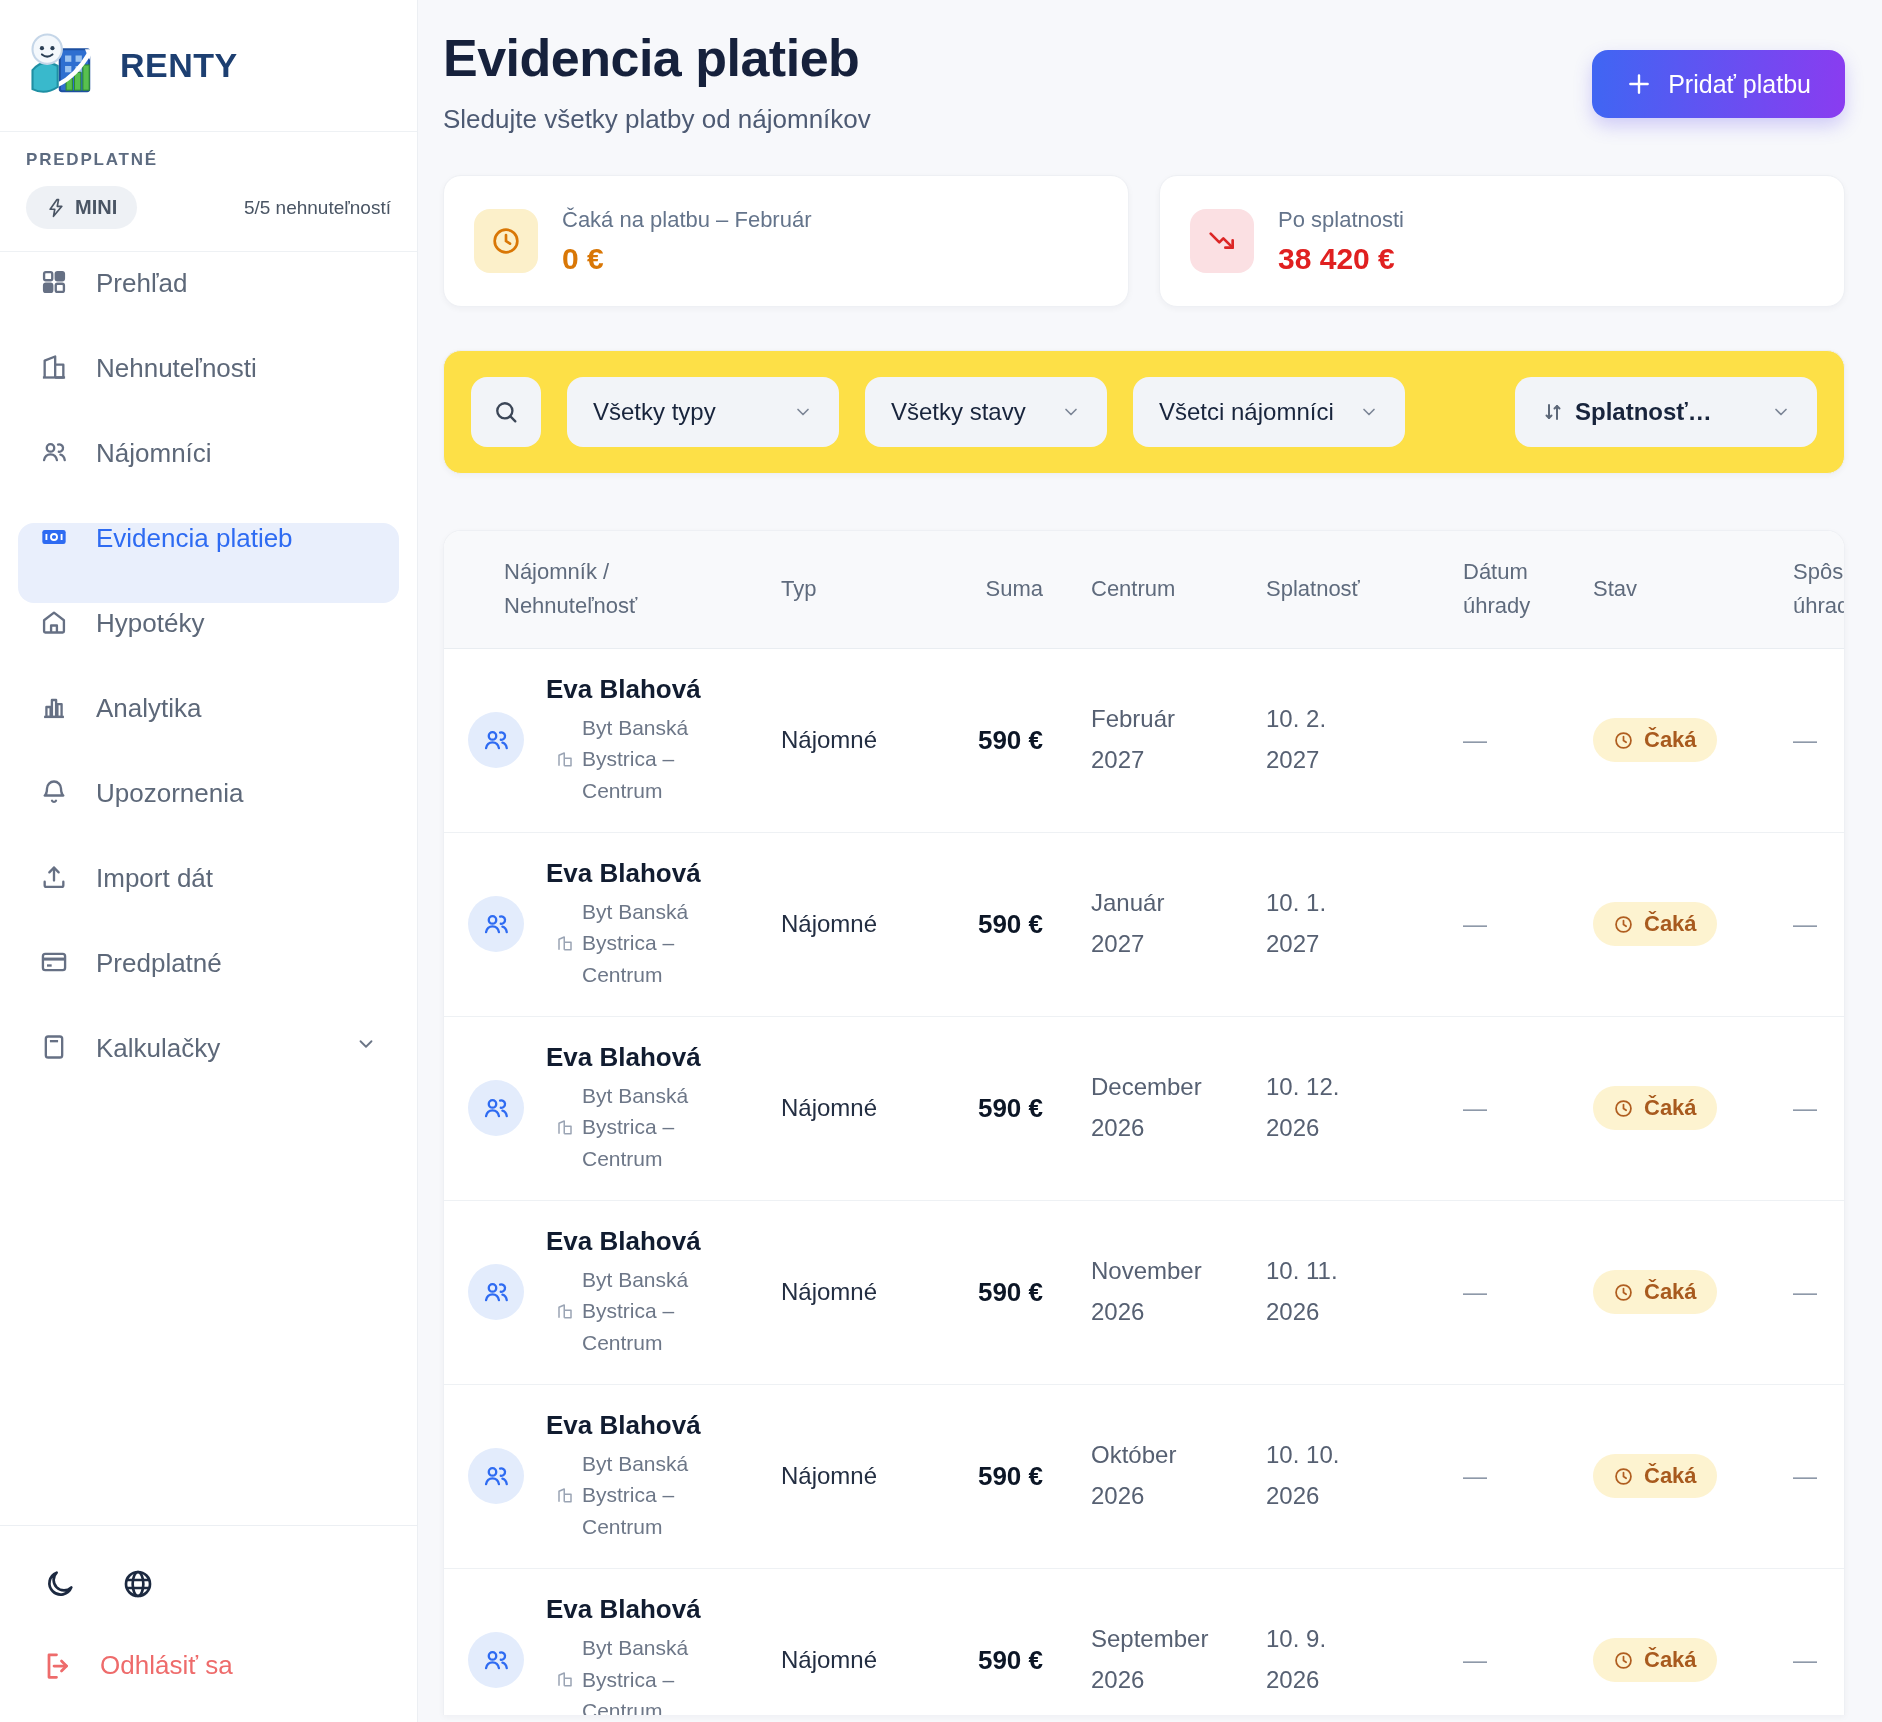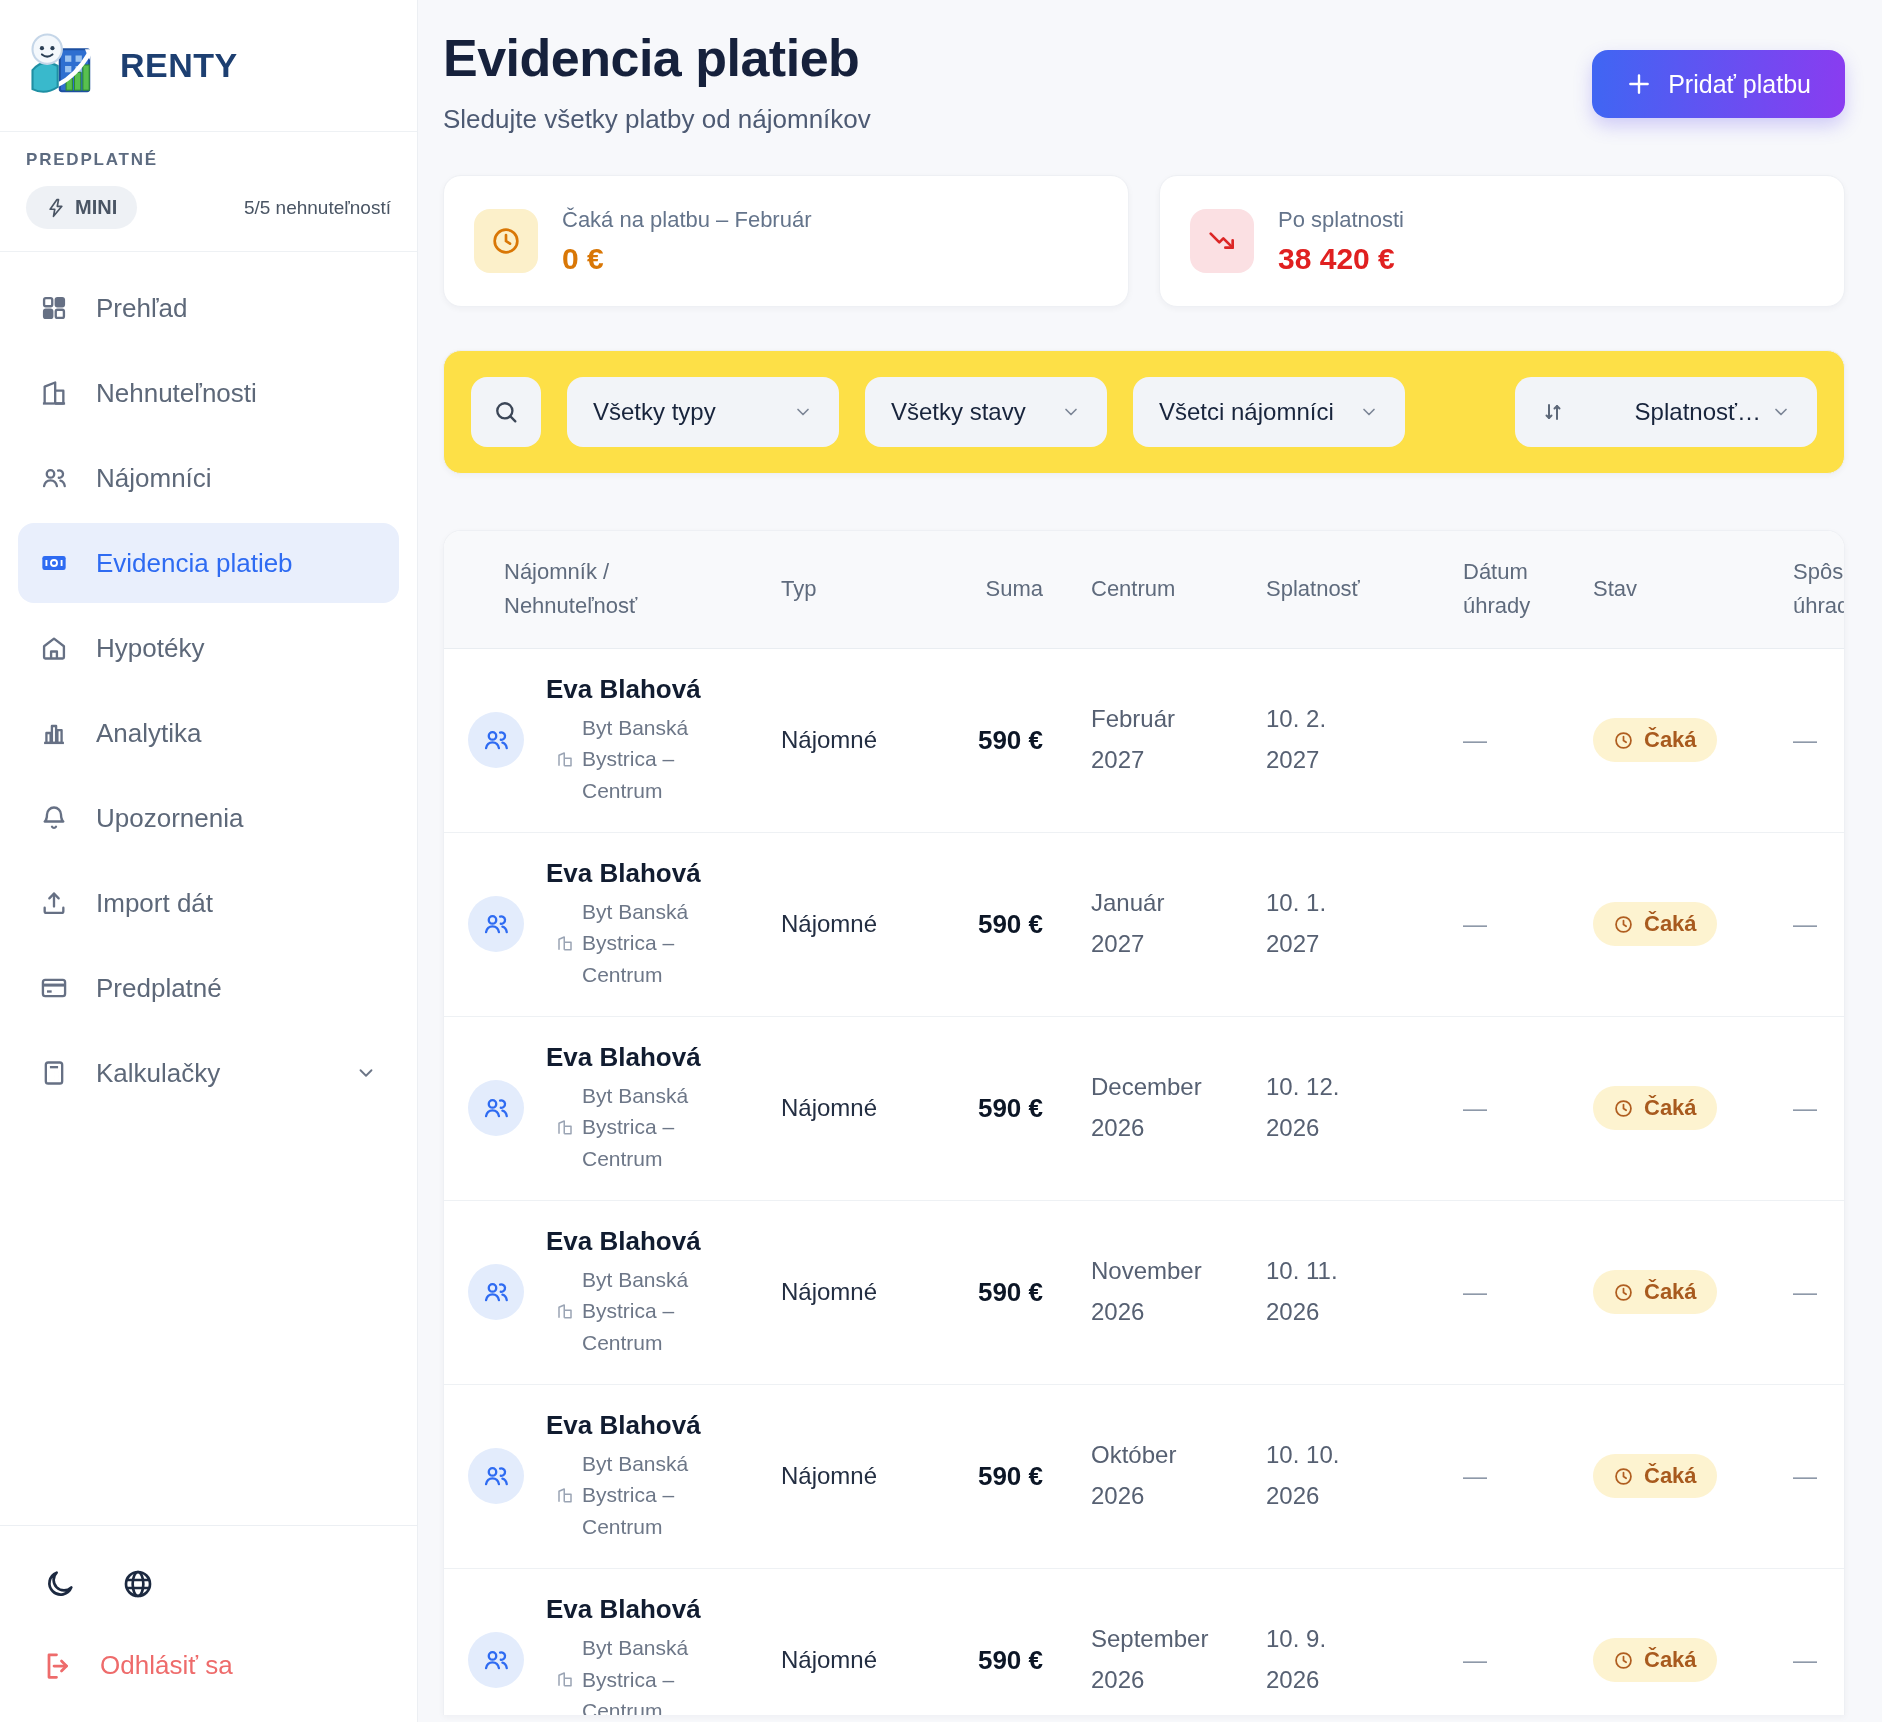--- a/index.html
+++ b/index.html
@@ -9,21 +9,21 @@
   
   .sidebar { position:absolute; left:0; top:0; width:418px; height:1722px; background:#ffffff; border-right:1px solid #eceff3; }
   .logo-row { display:flex; align-items:center; gap:14px; padding:18px 22px; height:132px; border-bottom:1px solid #eef1f4; }
   .brand-name { font-size:34px; font-weight:bold; color:#1d3f71; letter-spacing:.5px; }
   .sub-section { padding:18px 26px 22px; border-bottom:1px solid #eef1f4; }
   .sub-label { font-size:17px; font-weight:bold; letter-spacing:1.8px; color:#5d6b80; }
   .sub-row { margin-top:16px; display:flex; align-items:center; justify-content:space-between; }
   .plan-pill { display:inline-flex; align-items:center; gap:9px; background:#eef1f5; border-radius:999px; padding:10px 20px; font-size:20px; font-weight:bold; color:#4a5564; }
   .usage { font-size:19px; color:#4a5564; }
   .nav { padding:16px 18px 0; }
-  .nav-item { display:flex; align-items:center; gap:28px; height:80px; margin-bottom:5px; padding:0 22px; border-radius:16px; color:#5d6879; cursor:pointer; }
+  .nav-item { display:flex; align-items:flex-start; gap:28px; height:80px; margin-bottom:5px; padding:0 22px; border-radius:16px; color:#5d6879; cursor:pointer; }
   .nav-item .ni-icon { width:28px; height:28px; color:#667084; flex:none; display:flex; }
   .nav-item .ni-label { font-size:26px; }
   .nav-item.active { background:#e9effc; color:#2e6bf2; }
   .nav-item.active .ni-icon { color:#2e6bf2; }
   .nav-item .ni-chev { margin-left:auto; color:#6b7586; display:none; }
   .nav-item.has-chev .ni-chev { display:flex; }
   .side-footer { position:absolute; bottom:0; left:0; width:100%; height:197px; border-top:1px solid #eceff3; padding:42px 40px 0 44px; }
   .foot-icons { display:flex; gap:46px; }
   .foot-icons .f-ic { width:32px; height:32px; color:#1c2940; cursor:pointer; display:flex; }
   .logout-row { margin-top:50px; display:flex; align-items:center; gap:26px; color:#ee6b6b; cursor:pointer; }
@@ -50,21 +50,21 @@
   .tone-danger .stat-value { color:#e02020; }
 
   .filter-card { margin-top:43px; height:124px; background:#fde047; border:1px solid #eef0f4; border-radius:18px; box-shadow:0 2px 6px rgba(25,35,60,.04); display:flex; align-items:center; padding:0 27px; gap:26px; }
   .search-btn { width:70px; height:70px; border-radius:16px; background:#f2f4f8; border:none; display:flex; align-items:center; justify-content:center; color:#3c4657; cursor:pointer; flex:none; }
   .search-btn svg { width:28px; height:28px; }
   .pill-select { height:70px; border-radius:16px; background:#f2f4f8; display:flex; align-items:center; justify-content:space-between; padding:0 26px; font-size:24px; color:#18243c; cursor:pointer; }
   .pill-select .chev { color:#7c8596; display:flex; }
   .w-type { width:272px; } .w-status { width:242px; } .w-tenant { width:272px; }
   .pill-sort { margin-left:auto; width:302px; gap:10px; }
   .pill-sort .sort-ic { color:#5d6879; display:flex; flex:none; }
-  .pill-sort .sort-label { flex:1; text-align:right; }
+  .pill-sort .sort-label { flex:1; text-align:left;font-weight:bold; }
 
   .table-card { margin-top:56px; background:#fff; border:1px solid #eef0f4; border-bottom:none; border-radius:18px 18px 0 0; overflow:hidden; height:1185px; box-shadow:0 2px 6px rgba(25,35,60,.04); }
   table { border-collapse:collapse; table-layout:fixed; width:1505px; }
   thead th { background:#f8f9fb; height:117px; text-align:left; font-weight:400; font-size:22px; color:#5f6b7d; padding:0 24px; border-bottom:1px solid #e9edf1; line-height:1.55; }
   th.c-suma, td.c-suma { text-align:right; }
   th .th-narrow { display:inline-block; width:200px;margin-left:36px; }
   tbody td { height:184px; vertical-align:middle; padding:0 24px; }
   tbody tr + tr td { border-top:1px solid #eef1f4; }
   .tenant-cell { display:flex; align-items:center; gap:22px; }
   .avatar { width:56px; height:56px; border-radius:50%; background:#e3ecfc; color:#2e6bf2; display:flex; align-items:center; justify-content:center; flex:none; }

